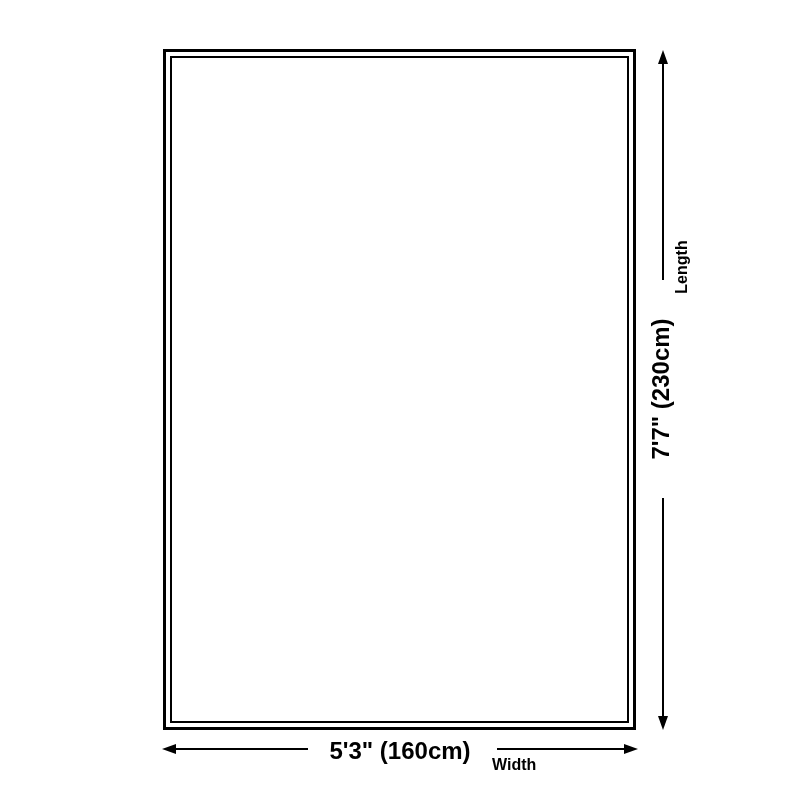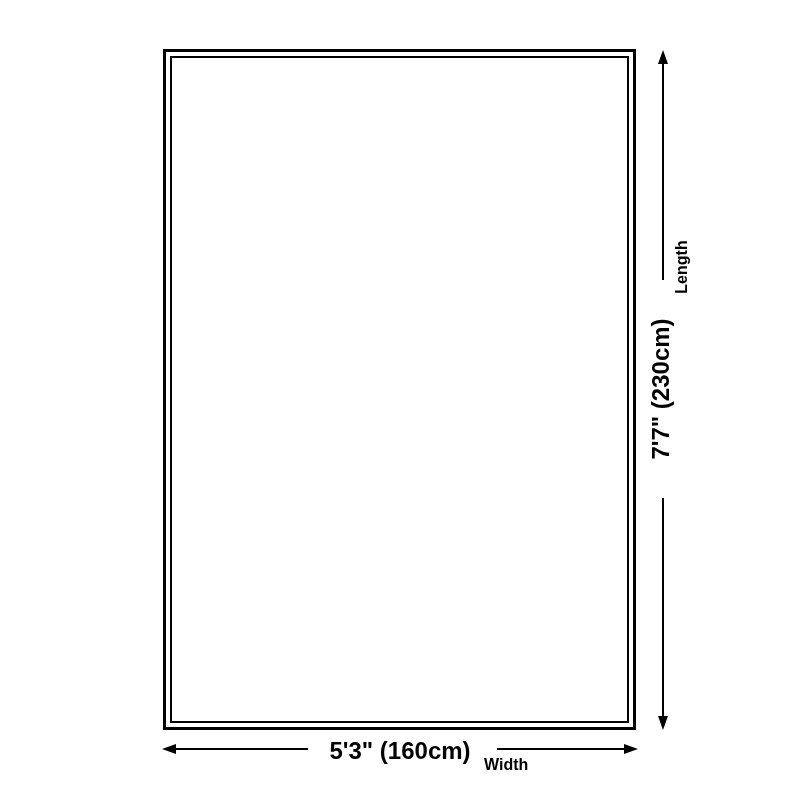--- a/index.html
+++ b/index.html
@@ -92,21 +92,21 @@
   #dim-width .value {
     left: 0;
     right: 0;
     top: 0;
     text-align: center;
   }
   #dim-width .line-left  { left: 13px;  top: 10px; width: 133px; height: 2px; }
   #dim-width .line-right { left: 335px; top: 10px; width: 127px; height: 2px; }
   #dim-width .arrow-left  { left: 0;    top: 6px; }
   #dim-width .arrow-right { left: 462px; top: 6px; }
-  #dim-width .label { left: 322px; top: 19px; }
+  #dim-width .label { left: 330px; top: 19px; }
 
   
   .rot {
     transform: translate(-50%, -50%) rotate(-90deg);
   }
   #len-arrow-up    { left: 658px; top: 50px; }
   #len-line-top    { left: 662px; top: 63px;  width: 2px; height: 217px; }
   #len-value       { left: 661px; top: 389px; }
   #len-label       { left: 682px; top: 267px; }
   #len-line-bottom { left: 662px; top: 498px; width: 2px; height: 218px; }

